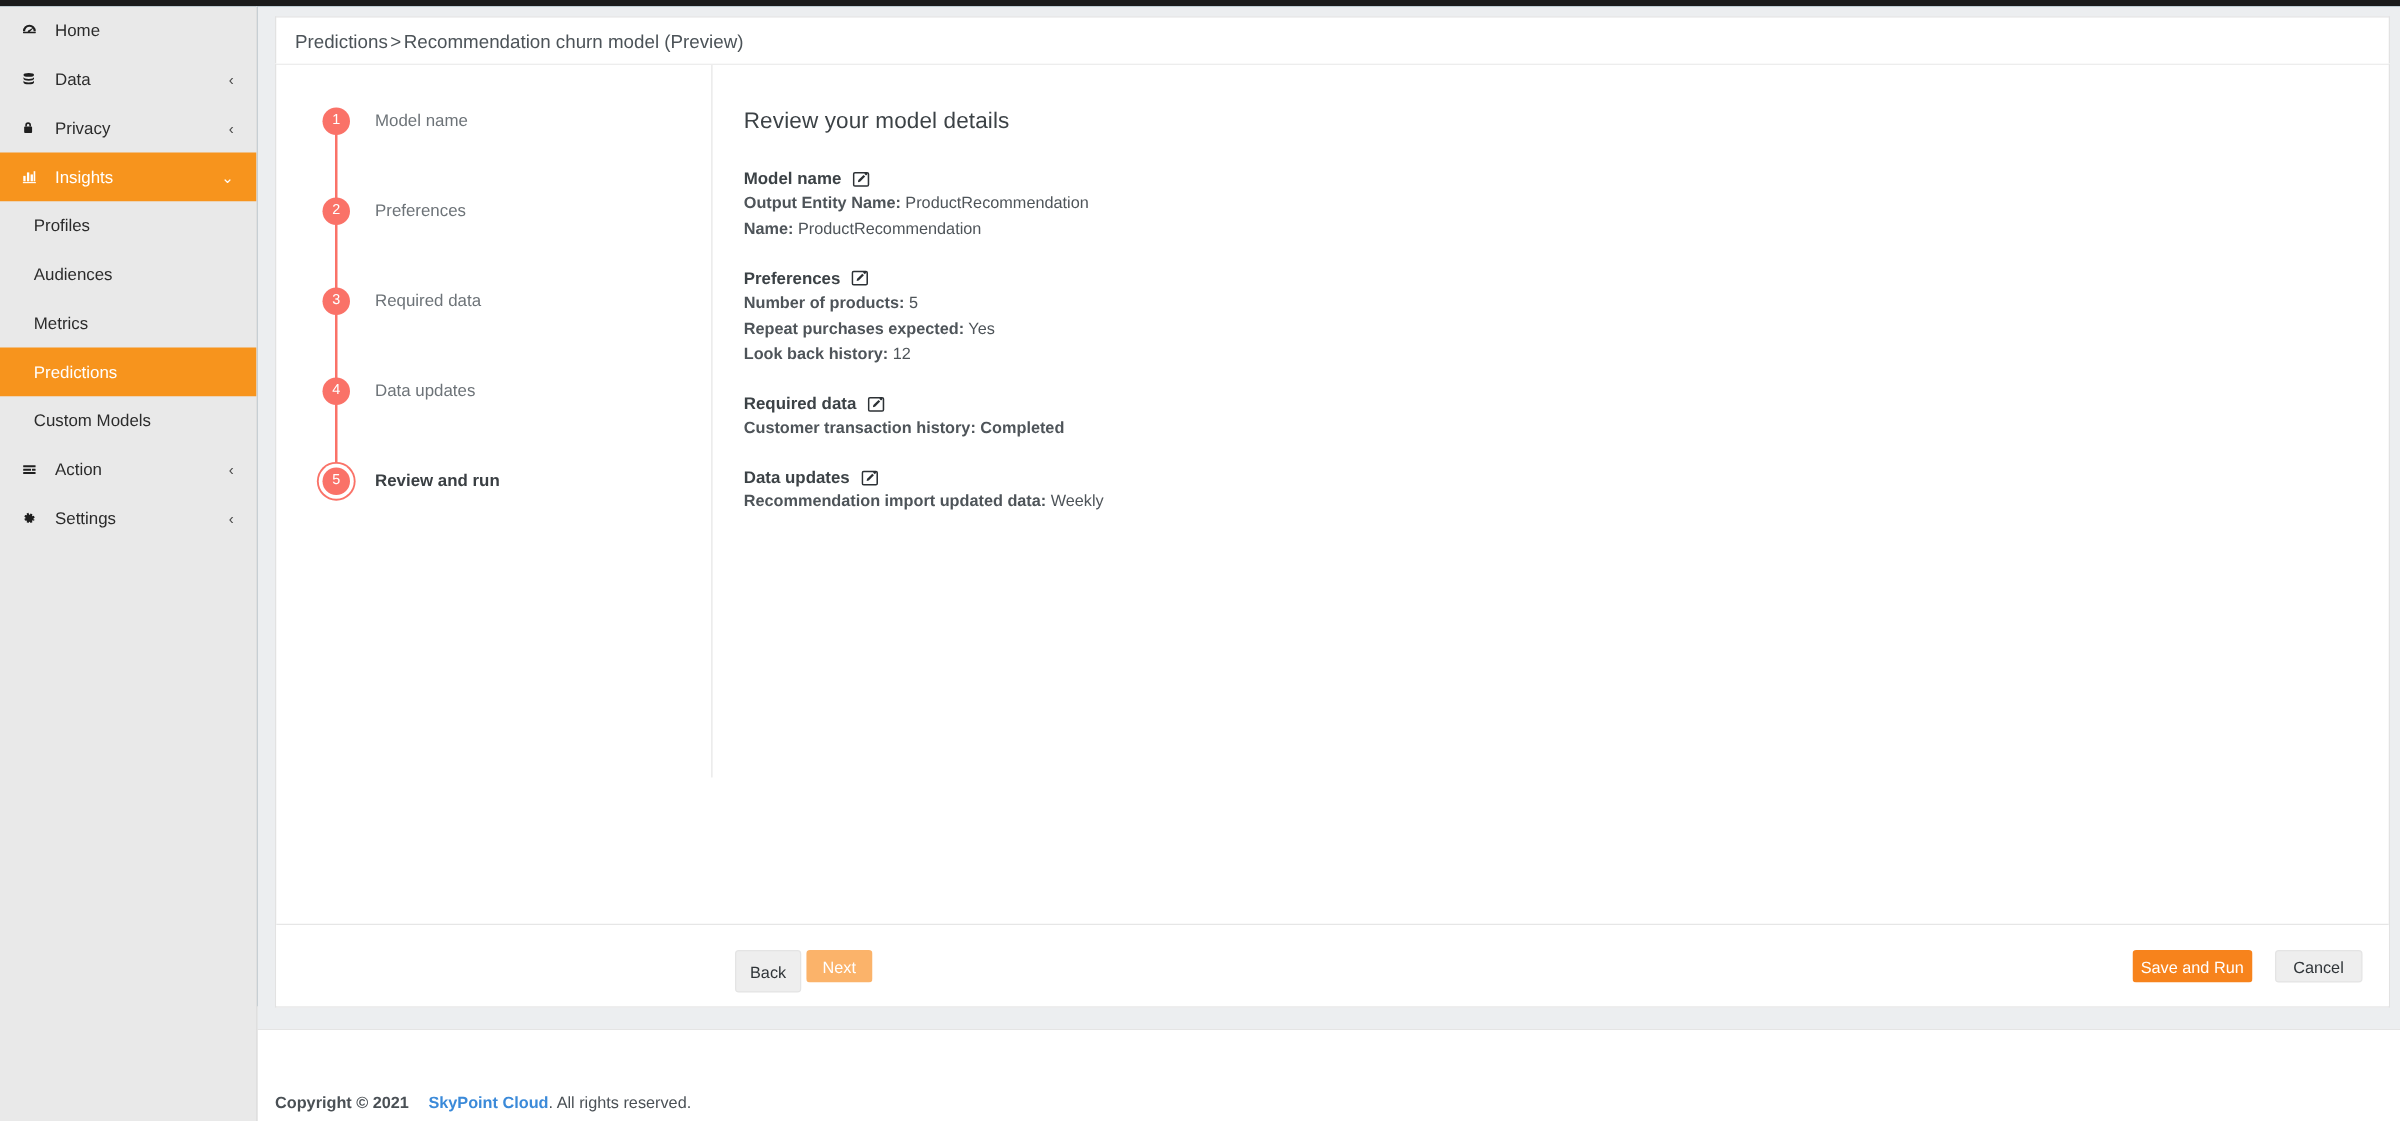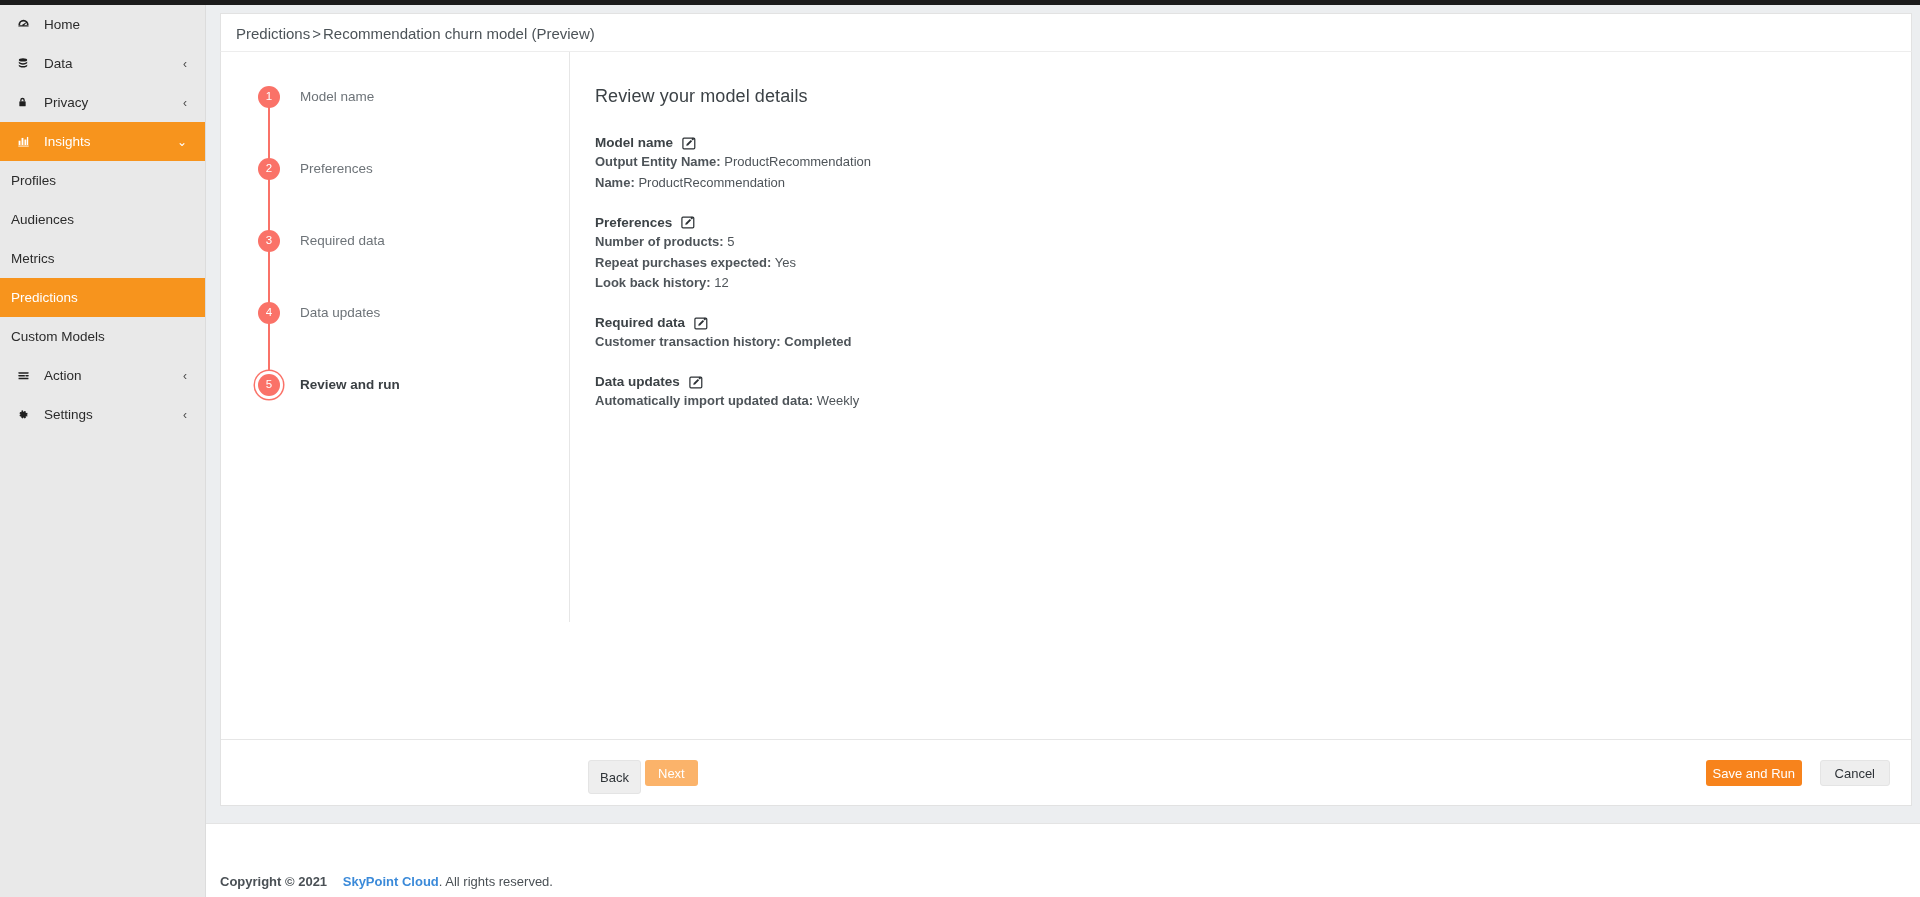--- a/index.html
+++ b/index.html
@@ -70,21 +70,21 @@
     background: #f7941d;
     color: #ffffff;
   }
   .nav-item.active .ico,
   .nav-item.active .chev { color: #ffffff; }
 
   .sub-item {
     display: flex;
     align-items: center;
     height: 39px;
-    padding-left: 11px;
+    padding-left: 27px;
     font-size: 13.5px;
     color: #2b2b2b;
     cursor: pointer;
     user-select: none;
   }
   .sub-item.active {
     background: #f7941d;
     color: #ffffff;
   }
 
@@ -465,21 +465,21 @@
               <div class="sec-head">
                 <span class="sec-title">Data updates</span>
                 <span class="edit-icon">
                   <svg width="15" height="14" viewBox="0 0 18 17">
                     <rect x="1" y="2.6" width="14.4" height="13" rx="1.3" fill="none" stroke="#2c3135" stroke-width="1.5"></rect>
                     <path d="M5.1 11.9l.5-2.1 5.0-5.0 1.6 1.6-5.0 5.0z" fill="#2c3135"></path>
                     <path d="M11.3 3.7l1.2-1.2a.8.8 0 0 1 1.1 0l.6.6a.8.8 0 0 1 0 1.1l-1.2 1.2z" fill="#2c3135"></path>
                   </svg>
                 </span>
               </div>
-              <div class="sec-line"><span class="k">Automatically import updated data:</span> <span class="v">Weekly</span></div>
+              <div class="sec-line"><span class="k">Recommendation import updated data:</span> <span class="v">Weekly</span></div>
             </div>
           </div>
       </div>
 
       <div class="card-footer">
         <div class="btn btn-back">Back</div>
         <div class="btn btn-next">Next</div>
         <div class="btn btn-saverun">Save and Run</div>
         <div class="btn btn-cancel">Cancel</div>
       </div>

